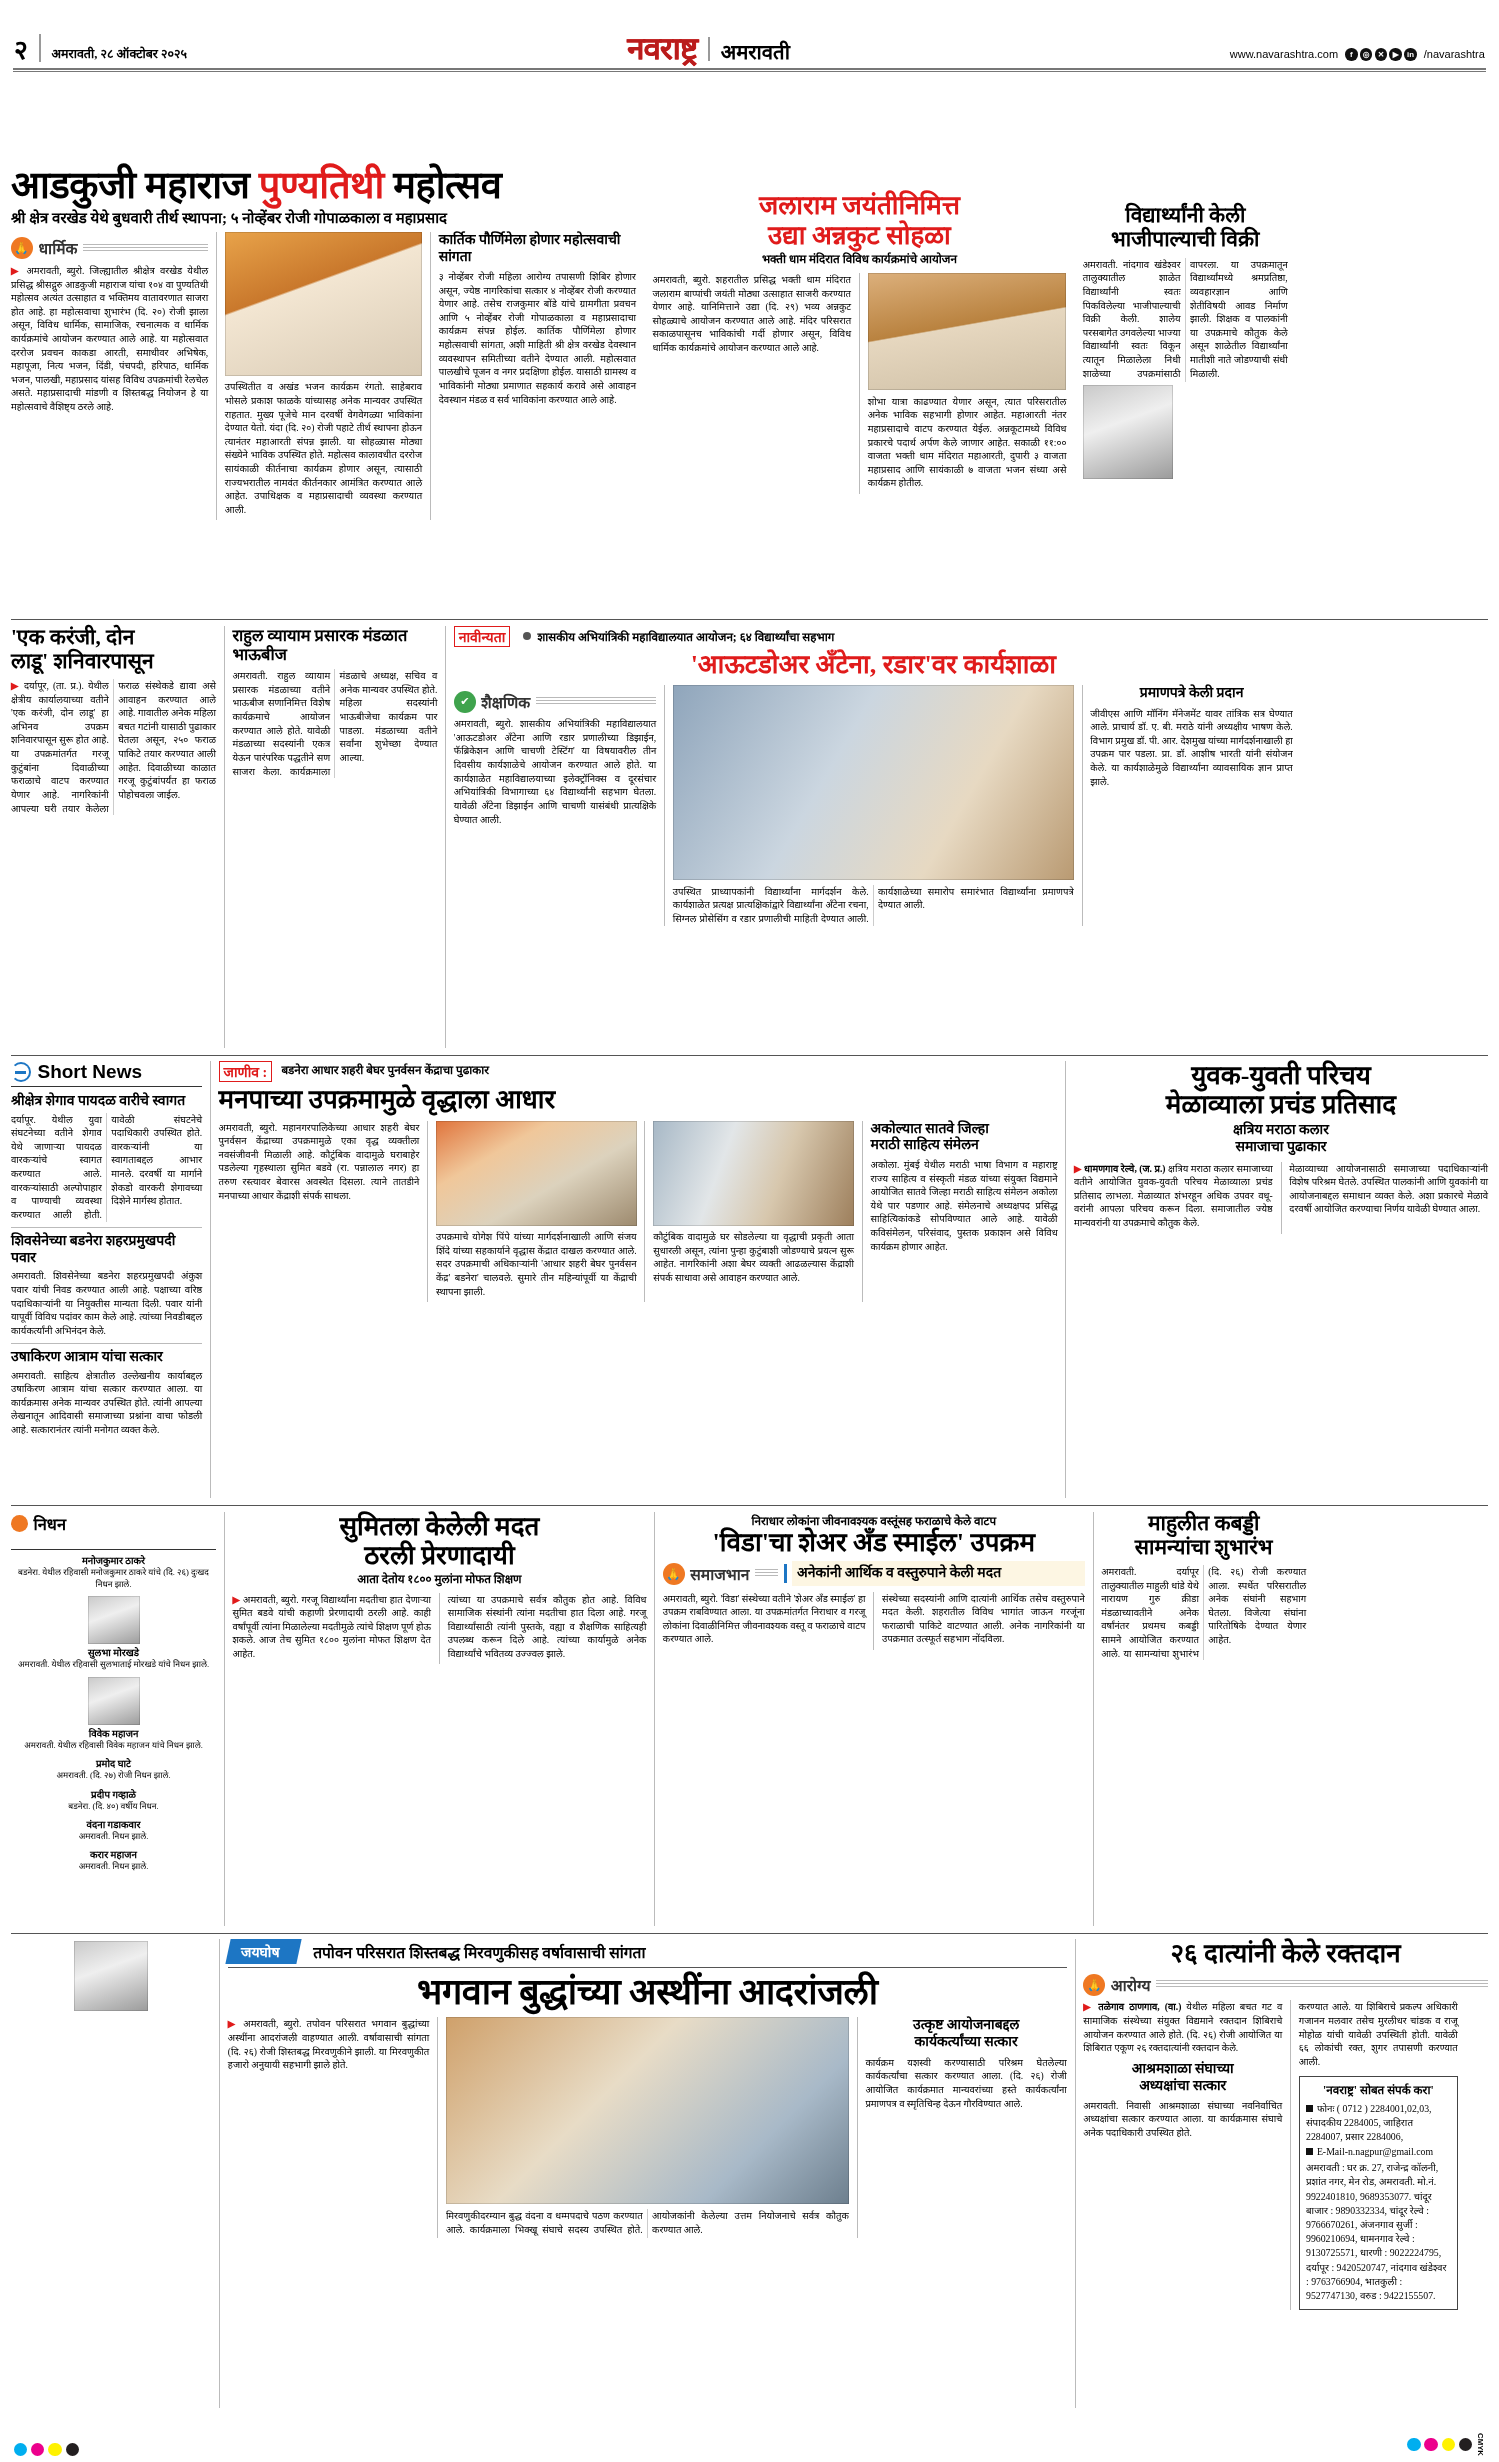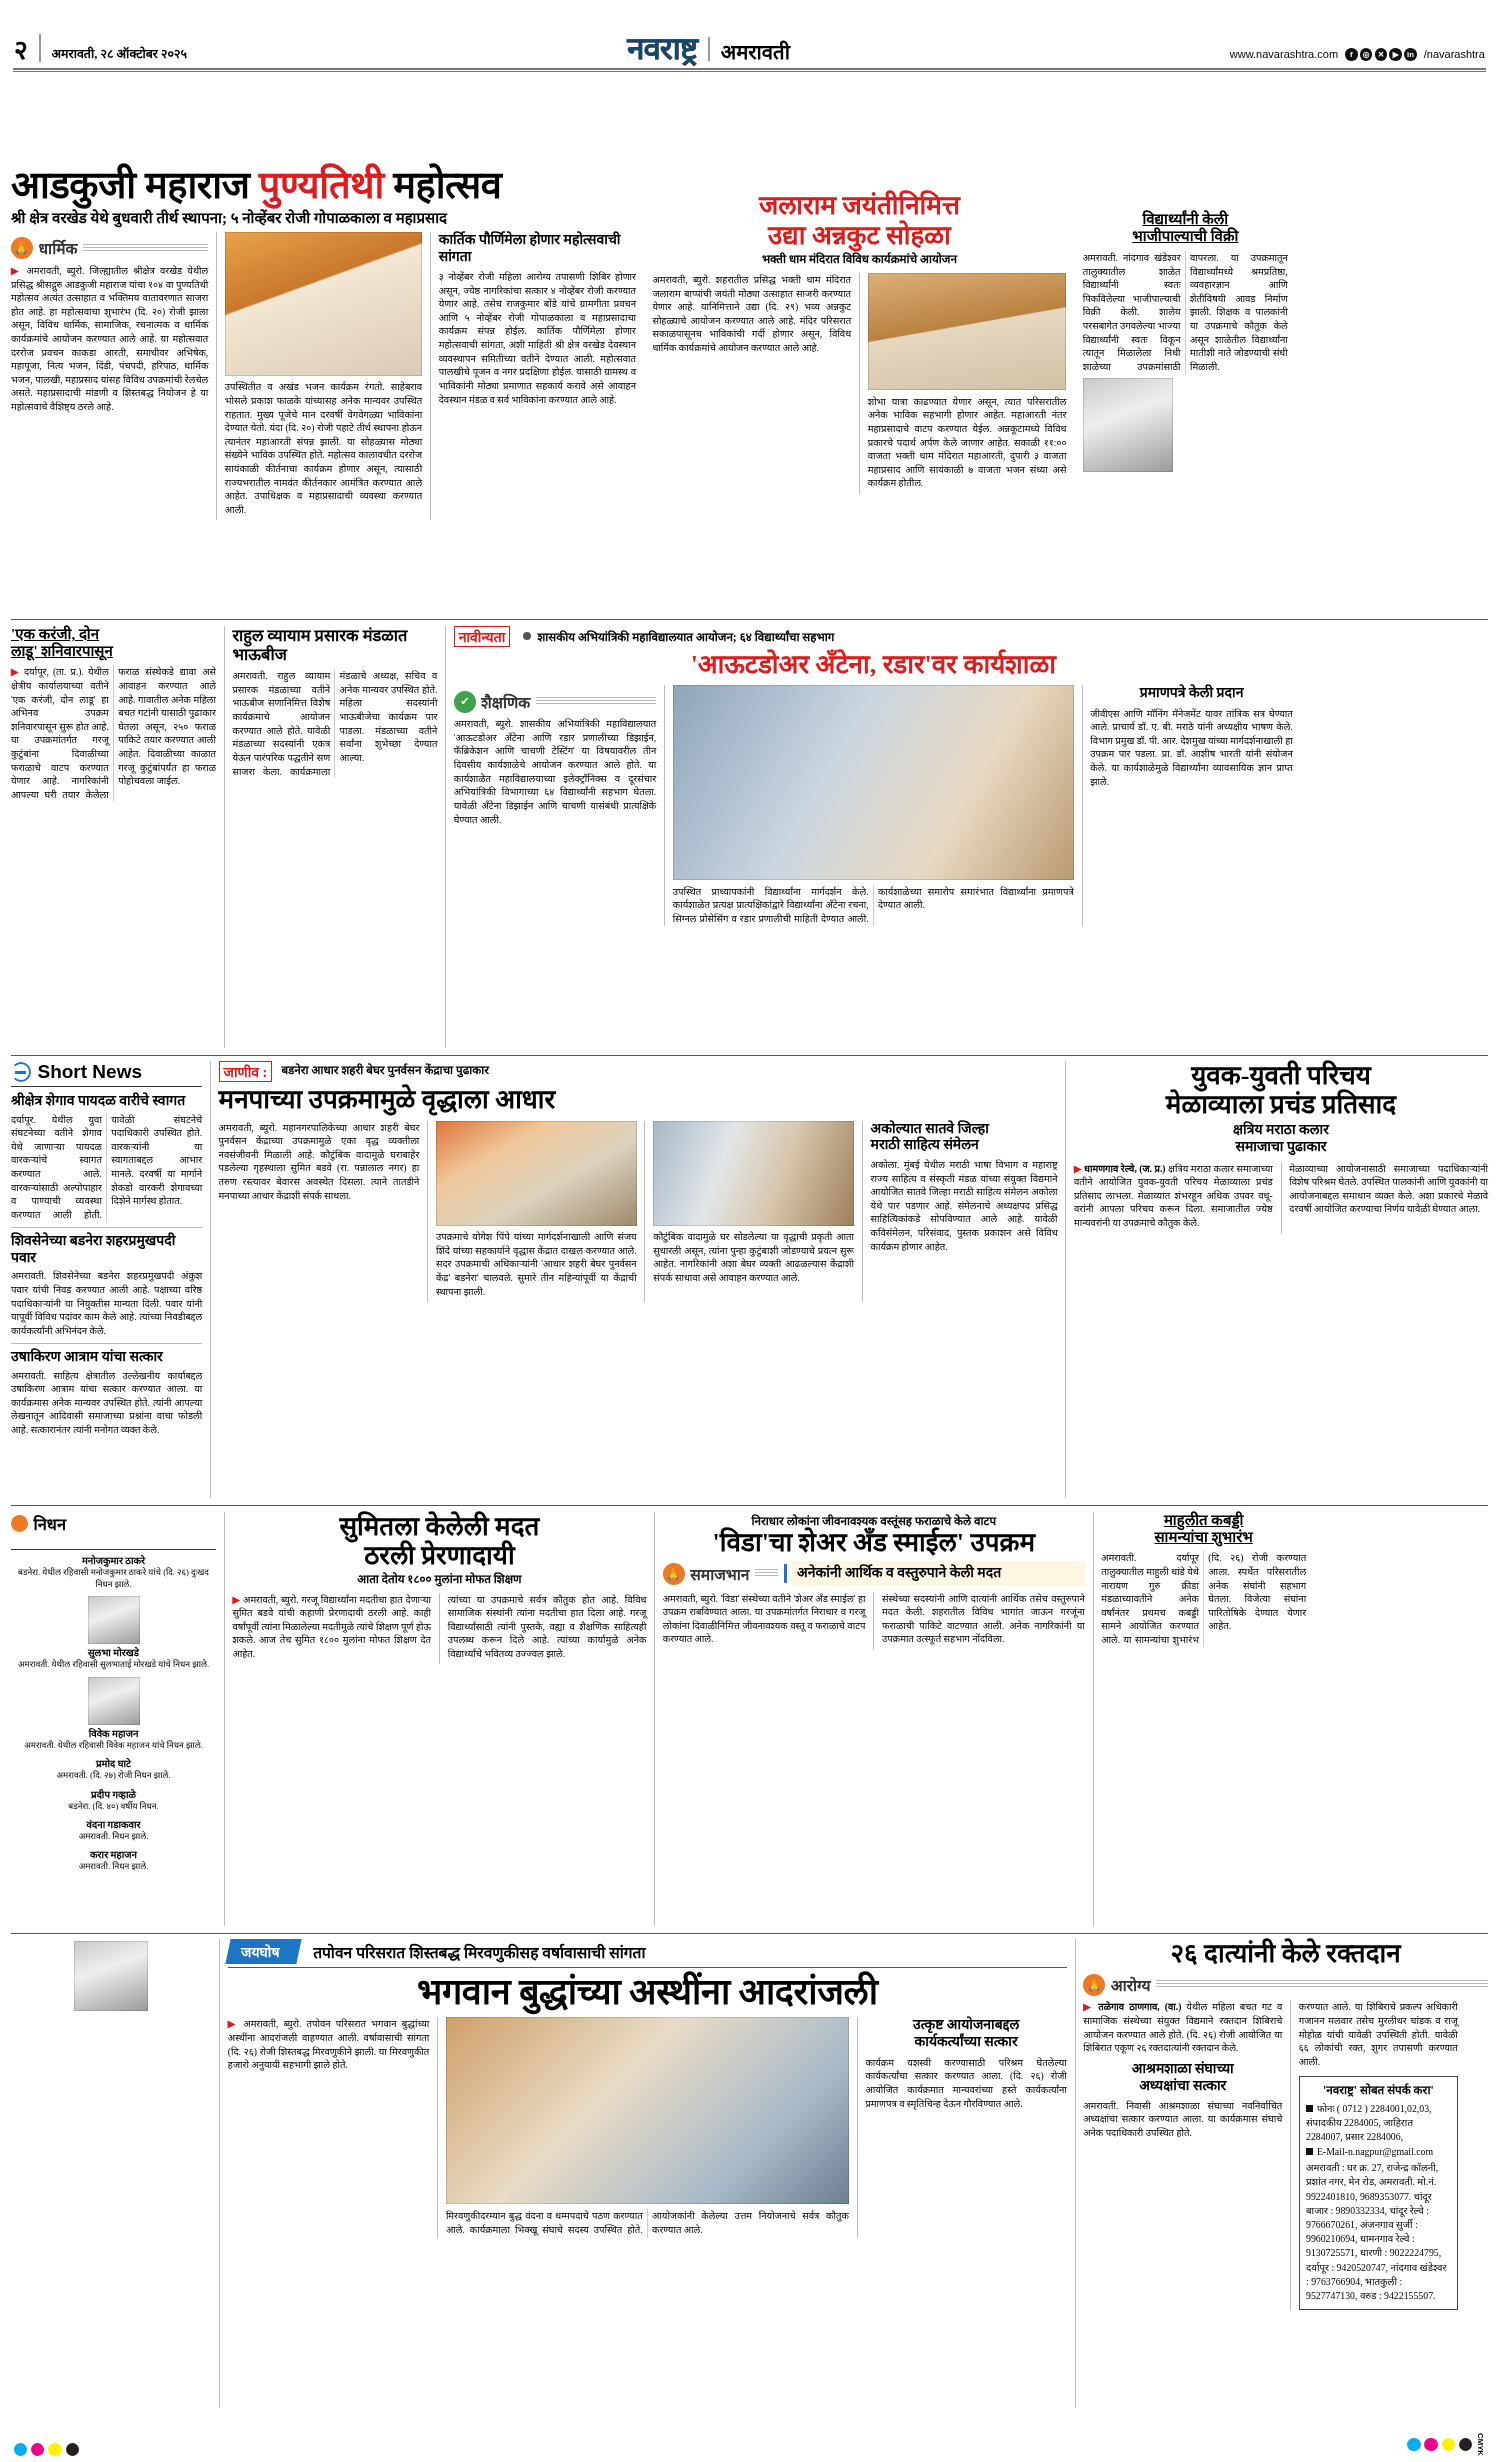--- a/index.html
+++ b/index.html
@@ -14,42 +14,42 @@
   }
   .page { width:1499px; height:2462px; padding:7.8px 11px; position:relative; }
 
   
   .masthead { display:flex; align-items:flex-end; height:56px; padding:0 3.1px; }
   .mh-left { display:flex; align-items:flex-end; gap:11px; }
   .pageno { font-size:26.6px; font-weight:bold; line-height:1; font-family:"Liberation Sans",sans-serif; }
   .vrule { width:1.6px; height:28px; background:#9a9a9a; margin-bottom:1.6px; }
   .mh-dateline { font-size:12.5px; font-weight:bold; padding-bottom:2.3px; }
   .mh-center { flex:1; display:flex; justify-content:center; align-items:flex-end; gap:9.4px; }
-  .brand { font-size:31px; font-weight:bold; color:#0c4a6e; letter-spacing:-0.8px; line-height:1;
+  .brand { font-size:31px; font-weight:bold; color:#b91c1c; letter-spacing:-0.8px; line-height:1;
            text-shadow:0.4px 0 0 #d81e1e; }
   .brand-div { width:1.6px; height:23.4px; background:#999; margin:0 1.6px 3.1px; }
   .edition { font-size:20.3px; font-weight:bold; line-height:1; padding-bottom:1.6px; }
   .mh-right { display:flex; align-items:center; gap:7px; font-size:11px; padding-bottom:3.1px; font-family:"Liberation Sans",sans-serif;}
   .soc { display:flex; gap:2.3px; }
   .soc i { width:12.5px; height:12.5px; border-radius:50%; background:#111; color:#fff;
            font-style:normal; font-size:7.8px; display:flex; align-items:center; justify-content:center;
            font-family:"Liberation Sans",sans-serif; font-weight:bold; }
 
   .rule-thick { border-top:2.3px solid #777; border-bottom:0.8px solid #777; height:3.9px; margin:3.9px 1.6px 1.6px; }
 
   
   .cols { display:flex; gap:7.8px; align-items:stretch; }
   .col { }
   .sep { width:0.8px; background:#bbb; flex:0 0 0.8px; }
 
   
   .hl-xl { font-size:38px; font-weight:bold; line-height:1.06; letter-spacing:-0.4px; }
   .hl-xl .red { color:#e01b1b; }
   .hl-l  { font-size:26px; font-weight:bold; line-height:1.12; }
-  .hl-m  { font-size:15px; font-weight:bold; line-height:1.14;text-decoration:underline; }
+  .hl-m  { font-size:21px; font-weight:bold; line-height:1.14; }
   .hl-s  { font-size:16.4px; font-weight:bold; line-height:1.16; }
   .hl-xs { font-size:14px; font-weight:bold; line-height:1.2; }
   .sub   { font-size:15px; font-weight:bold; line-height:1.2; margin-top:3.9px; }
   .sub-sm{ font-size:11.7px; font-weight:bold; line-height:1.2; margin-top:3.1px; }
   .kicker{ font-size:11.7px; font-weight:bold; }
 
   .body-txt { font-size:9.6px; line-height:1.42; text-align:justify; }
   .body-txt p { margin:0 0 3.9px; }
   .arrow { color:#e01b1b; font-weight:bold; }
 

